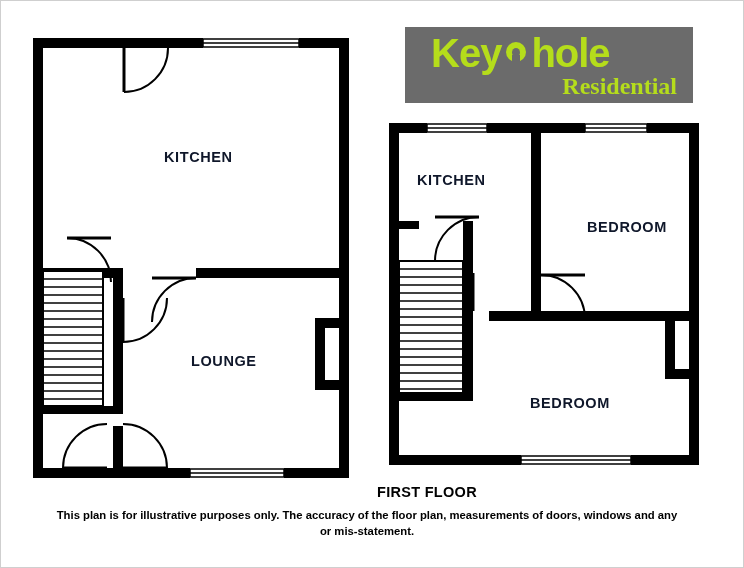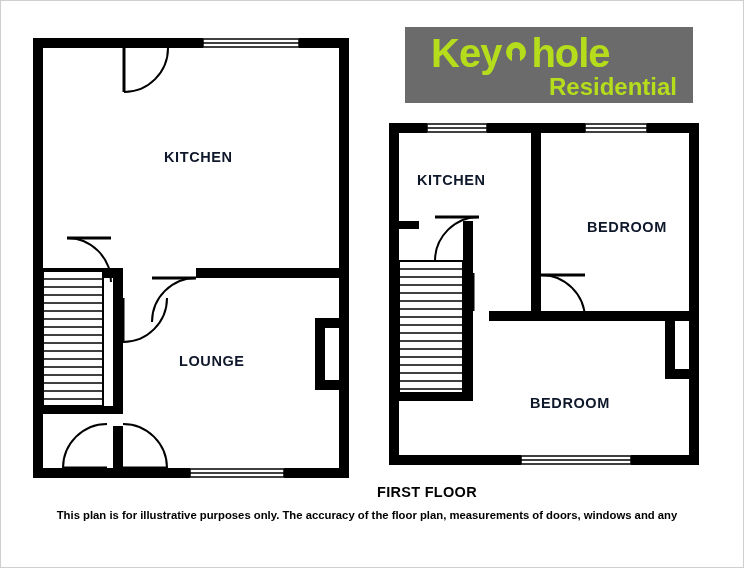--- a/index.html
+++ b/index.html
@@ -73,21 +73,21 @@
     height: 11px;
     background: #6b6b6b;
   }
   .logo-res {
     position: absolute;
     right: 16px;
     top: 46px;
     font-size: 24px;
     font-weight: bold;
     color: #b5dd1b;
-    font-family: Liberation Sans, sans-serif;
+    font-family: Liberation Serif, serif;
   }
 
   
   .room-label {
     position: absolute;
     font-size: 14.5px;
     font-weight: bold;
     color: #0f172a;
     letter-spacing: 0.6px;
     white-space: nowrap;
@@ -204,21 +204,21 @@
 
       <path d="M 42 442 L 86 442" stroke-width="3"></path>
       <path d="M 42 442 A 44 44 0 0 1 86 398"></path>
 
       <path d="M 102 442 L 146 442" stroke-width="3"></path>
       <path d="M 146 442 A 44 44 0 0 0 102 398"></path>
     </g>
   </svg>
 
   <div class="room-label" style="left:163px;top:148px;">KITCHEN</div>
-  <div class="room-label" style="left:178px;top:352px;">LOUNGE</div>
+  <div class="room-label" style="left:190px;top:352px;">LOUNGE</div>
 
   <svg width="330" height="370" viewBox="0 0 330 370" style="position:absolute;left:378px;top:112px;">
     <g fill="#000000">
 
       <rect x="10" y="10" width="38" height="10"></rect>
       <rect x="108" y="10" width="98" height="10"></rect>
       <rect x="268" y="10" width="52" height="10"></rect>
       <rect x="48" y="11" width="60" height="8" fill="#ffffff" stroke="#000000" stroke-width="1.5"></rect>
       <line x1="48" y1="15" x2="108" y2="15" stroke="#000000" stroke-width="1.5"></line>
       <rect x="206" y="11" width="62" height="8" fill="#ffffff" stroke="#000000" stroke-width="1.5"></rect>
@@ -290,15 +290,16 @@
     </g>
   </svg>
 
   <div class="room-label" style="left:416px;top:171px;">KITCHEN</div>
   <div class="room-label" style="left:586px;top:218px;">BEDROOM</div>
   <div class="room-label" style="left:529px;top:394px;">BEDROOM</div>
   <div class="floor-title" style="left:376px;top:483px;">FIRST FLOOR</div>
 
   <div class="disclaimer">
     <div>This plan is for illustrative purposes only. The accuracy of the floor plan, measurements of doors, windows and any</div>
+    <div>or mis-statement.</div>
   </div>
 
 </div>
 
 </body></html>

